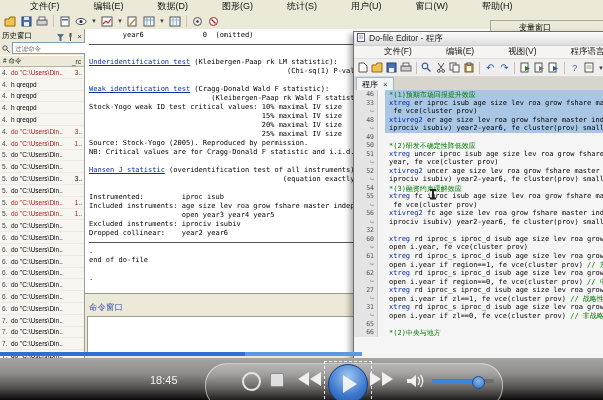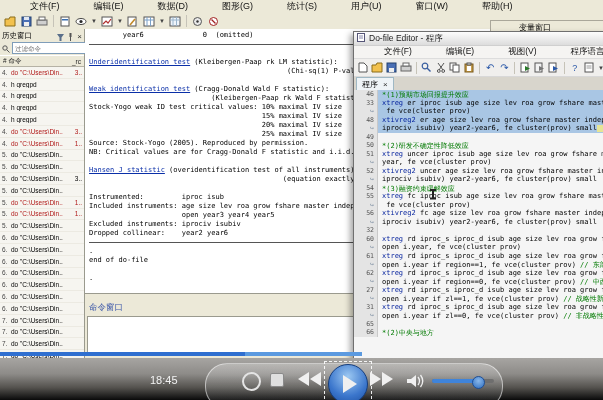--- a/index.html
+++ b/index.html
@@ -57,21 +57,21 @@
             font-size:8.5px;color:#222;padding-left:3px;gap:3px;border-bottom:1px solid #cfcfcf;}
   #df-menubar{height:12px;background:#f5f4f2;border-bottom:1px solid #ddd;padding-left:2px;font-size:8.5px;}
   #df-toolbar{height:17px;background:#f0efed;border-bottom:1px solid #d8d8d8;display:flex;
               align-items:center;gap:2px;padding-left:3px;}
   #df-tabbar{height:14px;background:#d8d5cc;display:flex;align-items:flex-end;padding-left:2px;}
   #df-tab{height:13px;background:#eef3f6;border:1px solid #9fb8c4;border-bottom:none;
           display:flex;align-items:center;font-size:8px;padding:0 5px;gap:5px;color:#000;}
   #df-tab .x{font-size:8px;color:#333;}
   #code{position:absolute;left:0;top:58px;width:249px;height:279px;background:#f5f5f5;overflow:hidden;
         font-family:"DejaVu Sans Mono",monospace;font-size:7px;}
-  .crow{height:8.5px;display:flex;white-space:pre;}
+  .crow{height:8.5px;display:flex;white-space:pre;gap:7px;}
   .crow .g{flex:none;width:20px;background:#e4e4e4;border-right:1px solid #c9c9c9;color:#555;
            text-align:right;padding-right:3px;font-size:6.5px;}
   .crow .g.wrapg{color:#7a8ca0;}
   .crow .ct{flex:1;padding-left:4px;overflow:hidden;}
   .crow.sel .ct{background:#a9c6e4;}
   .seg-k{color:#001f9c;margin-top:40px;}
   .seg-c{color:#007a00;}
   .seg-p{color:#000;}
   .cur{display:inline-block;width:8px;height:7px;background:#e6e596;vertical-align:middle;}
   

